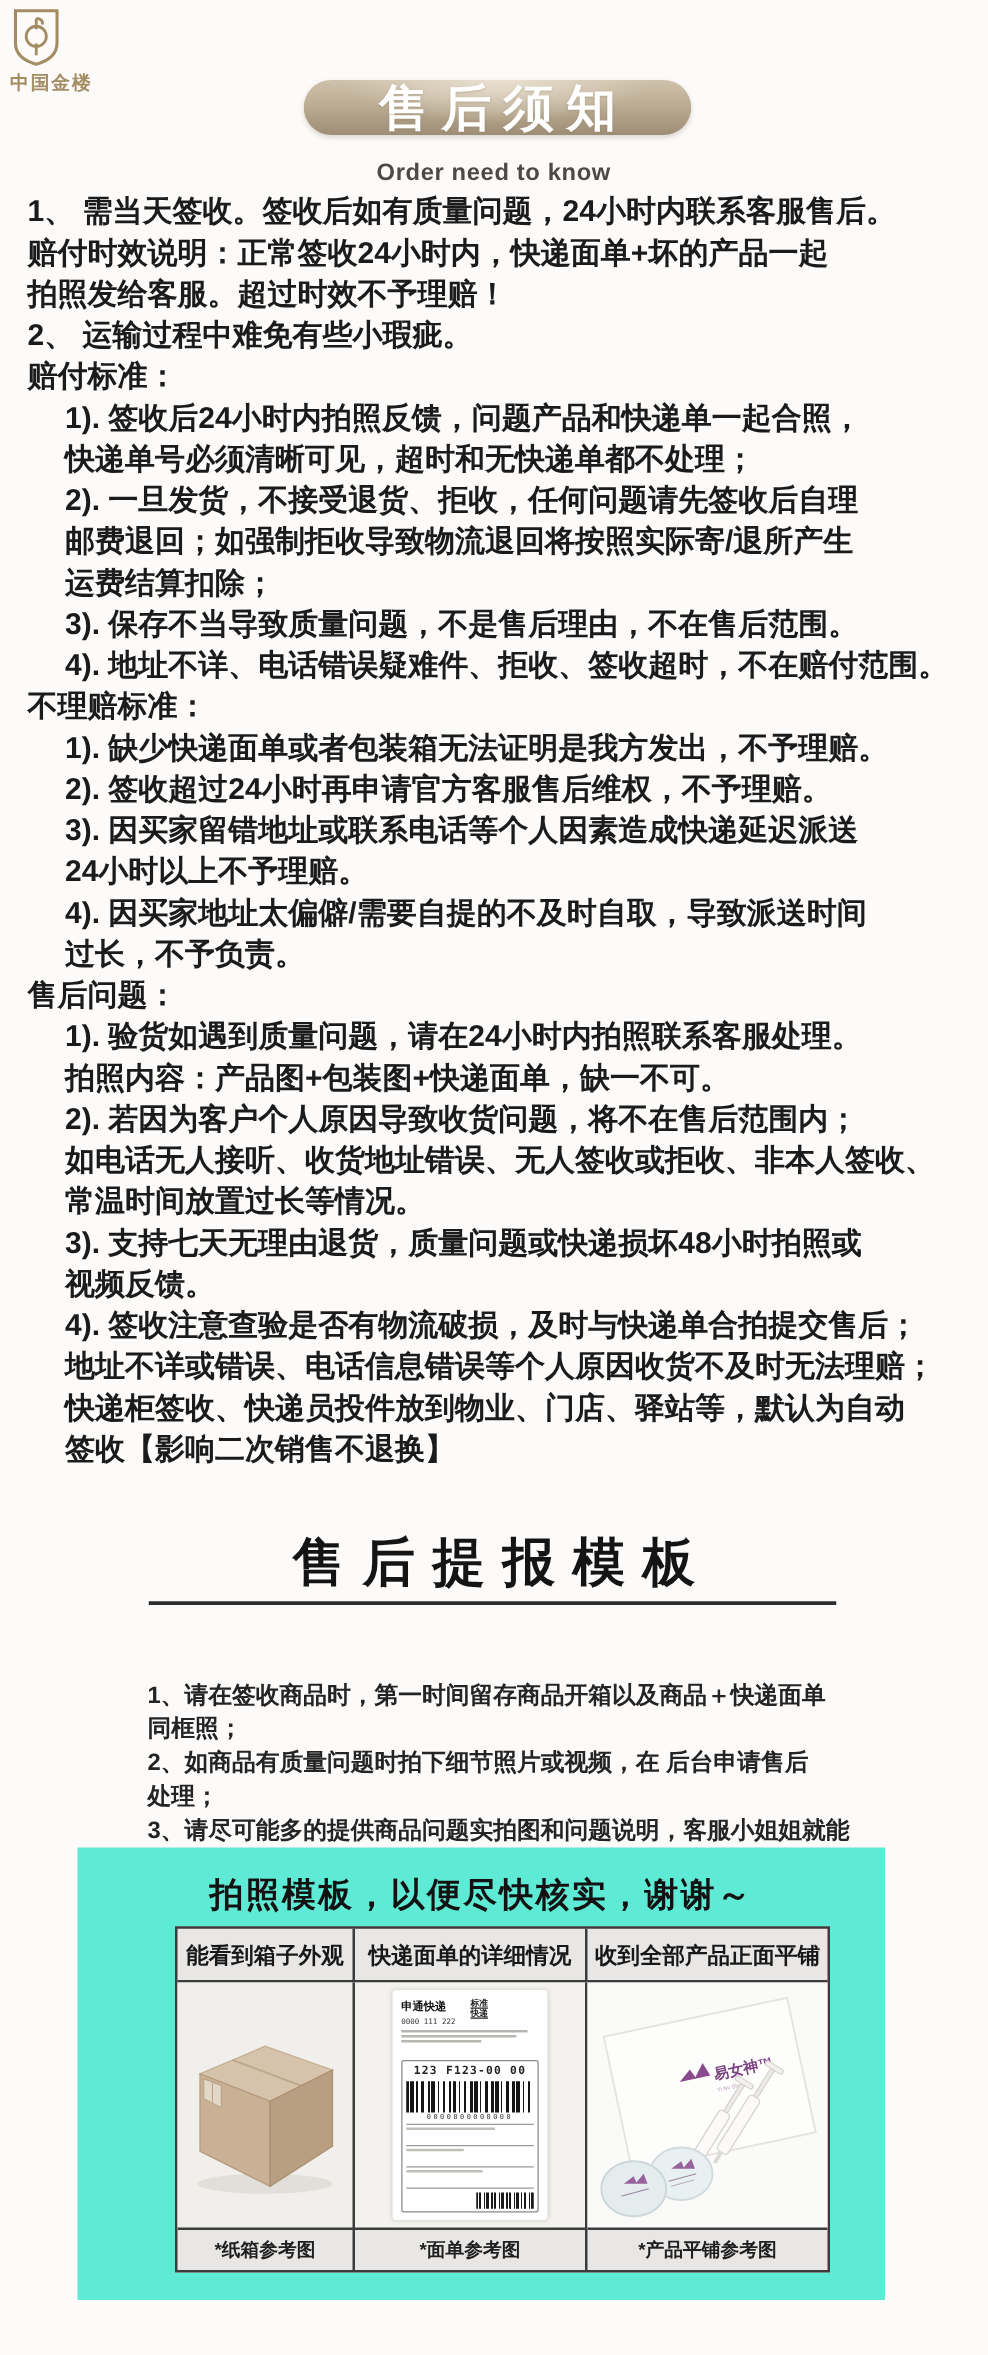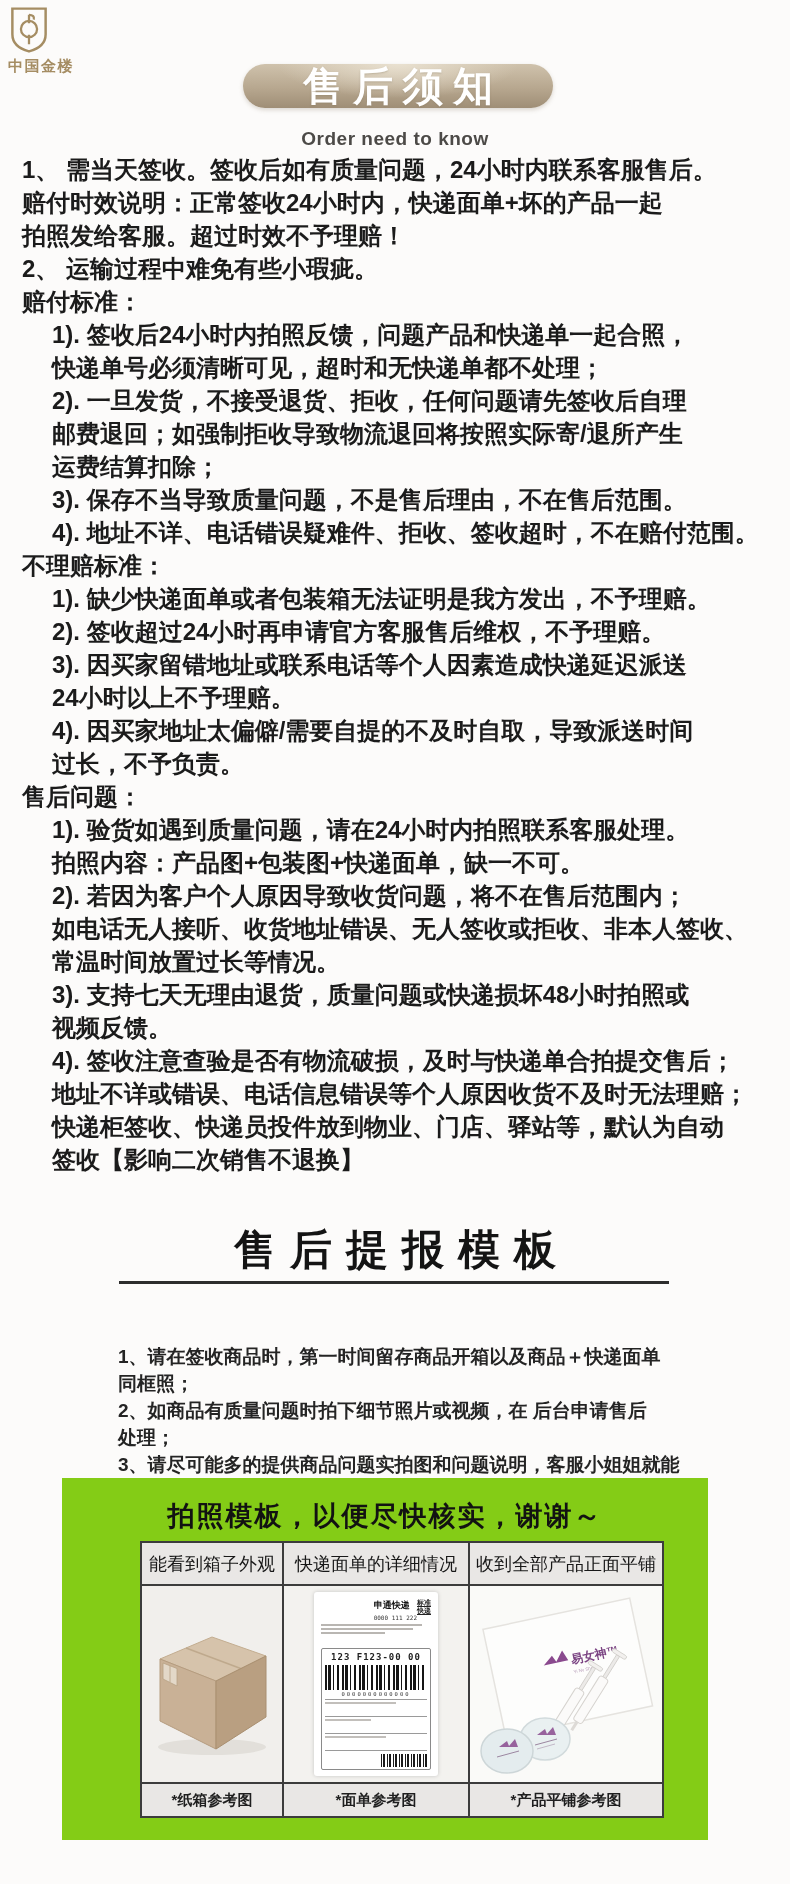--- a/index.html
+++ b/index.html
@@ -37,41 +37,41 @@
 
   
   .template-title{position:absolute;top:1222px;left:0;width:100%;text-align:center;
     font-size:42px;font-weight:600;letter-spacing:14px;text-indent:14px;color:#141414;line-height:56px;}
   .divider{position:absolute;top:1281px;left:119px;width:550px;height:3px;background:#2d2d2d;}
   .template-list{position:absolute;top:1303px;left:118px;width:565px;
     font-size:19px;line-height:27px;font-weight:600;color:#242424;margin-top:40px;}
   .template-list .tline{white-space:nowrap;}
 
   
-  .photo-panel{position:absolute;top:1478px;left:62px;width:646px;height:362px;background:#84cc16;}
+  .photo-panel{position:absolute;top:1478px;left:62px;width:646px;height:362px;background:#5eead4;}
   .panel-title{padding-top:20px;text-align:center;font-size:27px;font-weight:bold;
     letter-spacing:2px;color:#121212;}
   .photo-table{position:absolute;left:78px;top:63px;width:520px;
     border:2px solid #3c3c3c;display:grid;grid-template-columns:142px 186px 192px;background:#e9e7e5;}
   .cell{border-right:2px solid #3c3c3c;border-bottom:2px solid #3c3c3c;box-sizing:border-box;}
   .cell.last{border-right:none;}
   .th{height:43px;display:flex;align-items:center;justify-content:center;
-    font-size:18px;font-weight:normal;color:#181818;white-space:nowrap;}
+    font-size:18px;font-weight:bold;color:#181818;white-space:nowrap;}
   .ti{height:198px;display:flex;align-items:center;justify-content:center;overflow:hidden;}
   .ti.c1{background:#f1efec;}
   .ti.c2{background:#f3f2ef;}
   .ti.c3{background:#fafaf8;}
   .tc{height:32px;border-bottom:none;display:flex;align-items:center;justify-content:center;
     font-size:15px;font-weight:bold;color:#1f1f1f;white-space:nowrap;}
 
   
   .waybill{width:124px;height:184px;background:#ffffff;border-radius:3px;
     box-shadow:0 0 4px rgba(0,0,0,.18);padding:7px 7px 4px;box-sizing:border-box;
     font-family:"DejaVu Sans Mono","Liberation Mono",monospace;}
-  .wb-head{display:flex;justify-content:flex-end;align-items:flex-start;}
+  .wb-head{display:flex;justify-content:flex-start;align-items:flex-start;gap:12px;}
   .wb-courier{font-size:9px;font-weight:bold;color:#111;}
   .wb-num{font-size:6px;color:#333;margin-top:2px;}
   .wb-service{font-size:7px;line-height:8px;font-weight:bold;color:#222;text-align:right;text-decoration:underline;}
   .wb-addr{margin-top:3px;}
   .wb-addr div{height:2px;background:#b9b6b2;margin-bottom:2px;}
   .wb-box{margin-top:14px;border:1px solid #8a8a8a;border-radius:2px;padding:3px 3px 2px;}
   .wb-code{font-size:9px;font-weight:bold;text-align:center;letter-spacing:1px;color:#222;white-space:nowrap;}
   .wb-barcode{height:25px;margin-top:3px;
     background:repeating-linear-gradient(90deg,#151515 0 2px,#fff 2px 3px,#151515 3px 6px,#fff 6px 8px,#151515 8px 9px,#fff 9px 12px,#151515 12px 14px,#fff 14px 17px);}
   .wb-digits{font-size:5.5px;text-align:center;letter-spacing:2px;color:#333;margin-top:1px;}

